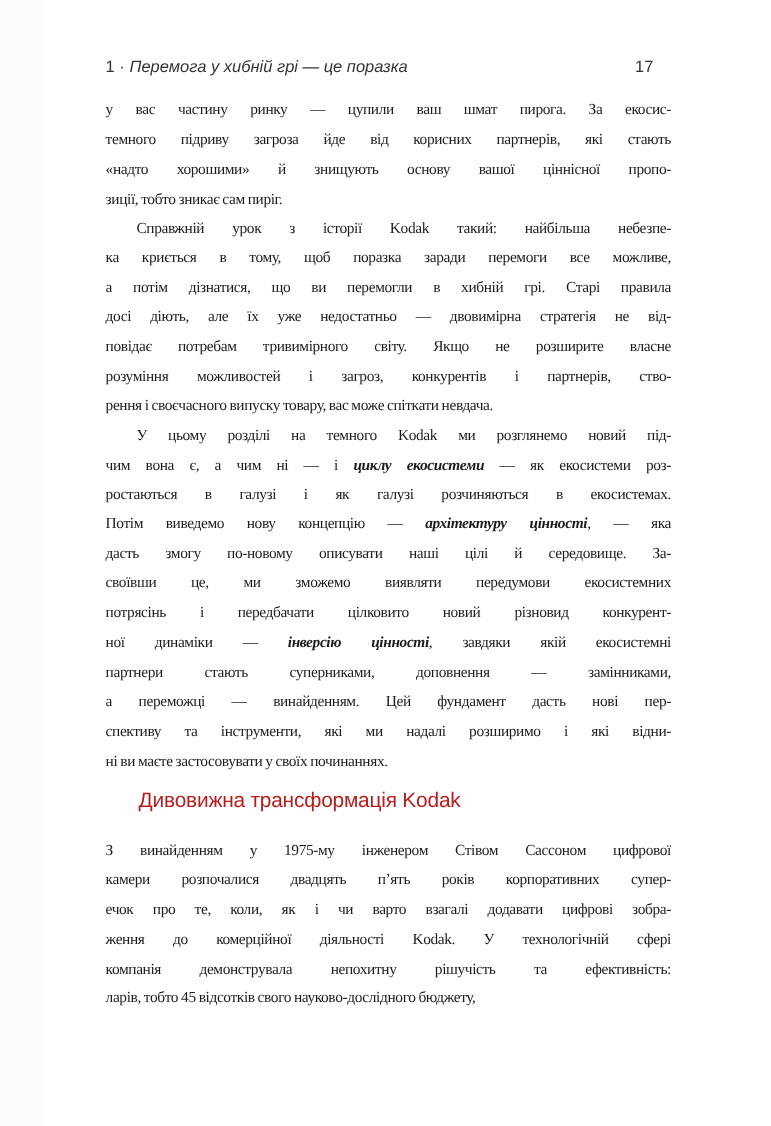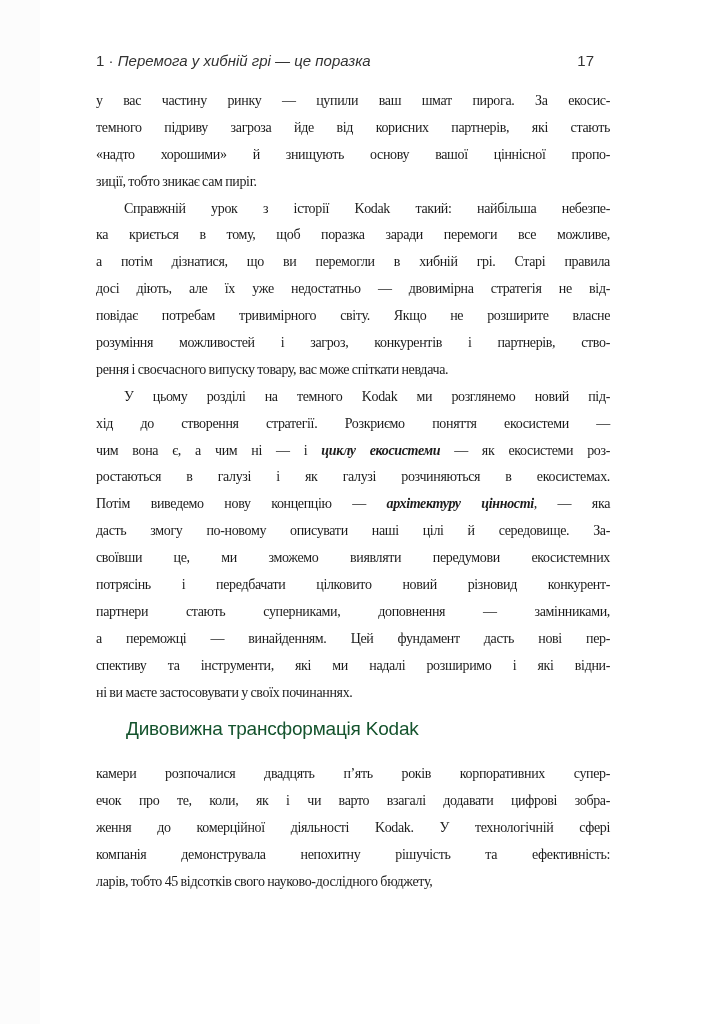--- a/index.html
+++ b/index.html
@@ -62,21 +62,21 @@
   }
   .line.indent { padding-left: 28px; }
   .line.last { text-align-last: left; }
   .line em { font-style: italic; font-weight: bold; }
   .section-heading {
     position: absolute;
     left: 126px;
     top: 718px;
     font-family: "Liberation Sans", "DejaVu Sans", sans-serif;
     font-size: 19px;
-    color: #14532d;
+    color: #b91c1c;
     letter-spacing: -0.2px;
   }
 </style>
 </head>
 <body>
 
 <div class="left-strip"></div>
 
 <div class="running-head">
   <span class="chap">
@@ -98,37 +98,38 @@
       <span class="line indent">Справжній урок з історії Kodak такий: найбільша небезпе-</span>
       <span class="line">ка криється в тому, щоб поразка заради перемоги все можливе,</span>
       <span class="line">а потім дізнатися, що ви перемогли в хибній грі. Старі правила</span>
       <span class="line">досі діють, але їх уже недостатньо — двовимірна стратегія не від-</span>
       <span class="line">повідає потребам тривимірного світу. Якщо не розширите власне</span>
       <span class="line">розуміння можливостей і загроз, конкурентів і партнерів, ство-</span>
       <span class="line last">рення і своєчасного випуску товару, вас може спіткати невдача.</span>
     </div>
     <div>
       <span class="line indent">У цьому розділі на темного Kodak ми розглянемо новий під-</span>
-      <span class="line">хід до створення стратегії. Розкриємо поняття екосистеми —</span>
       <span class="line">чим вона є, а чим ні — і <em>циклу екосистеми</em> — як екосистеми роз-</span>
       <span class="line">ростаються в галузі і як галузі розчиняються в екосистемах.</span>
       <span class="line">Потім виведемо нову концепцію — <em>архітектуру цінності</em>, — яка</span>
       <span class="line">дасть змогу по-новому описувати наші цілі й середовище. За-</span>
       <span class="line">своївши це, ми зможемо виявляти передумови екосистемних</span>
       <span class="line">потрясінь і передбачати цілковито новий різновид конкурент-</span>
+      <span class="line">ної динаміки — <em>інверсію цінності</em>, завдяки якій екосистемні</span>
       <span class="line">партнери стають суперниками, доповнення — замінниками,</span>
       <span class="line">а переможці — винайденням. Цей фундамент дасть нові пер-</span>
       <span class="line">спективу та інструменти, які ми надалі розширимо і які відни-</span>
       <span class="line last">ні ви маєте застосовувати у своїх починаннях.</span>
     </div>
   </div>
 
 <div class="section-heading">Дивовижна трансформація Kodak</div>
 
 <div class="text-block" id="sec2" style="top:761px;">
     <div>
+      <span class="line">З винайденням у 1975-му інженером Стівом Сассоном цифрової</span>
       <span class="line">камери розпочалися двадцять п’ять років корпоративних супер-</span>
       <span class="line">ечок про те, коли, як і чи варто взагалі додавати цифрові зобра-</span>
       <span class="line">ження до комерційної діяльності Kodak. У технологічній сфері</span>
       <span class="line">компанія демонструвала непохитну рішучість та ефективність:</span>
       <span class="line last">ларів, тобто 45 відсотків свого науково-дослідного бюджету,</span>
     </div>
   </div>
 
 </body></html>

